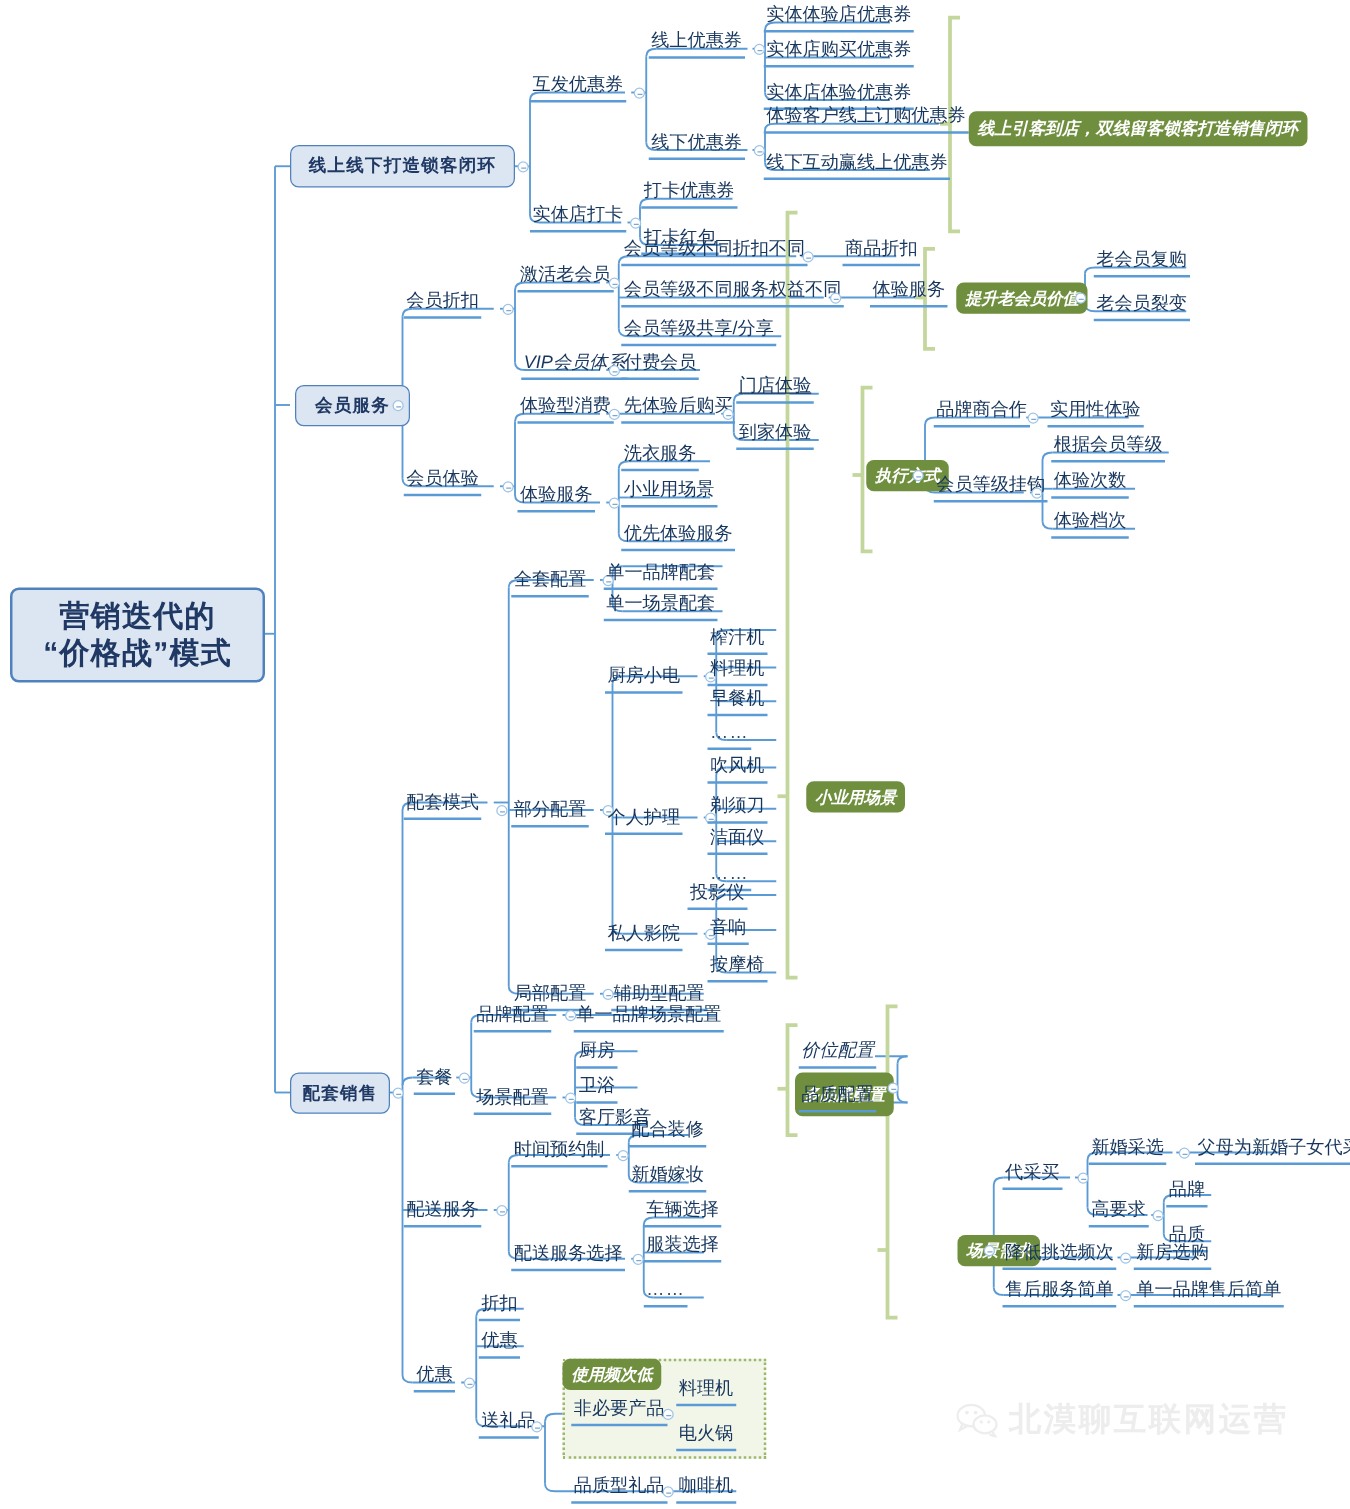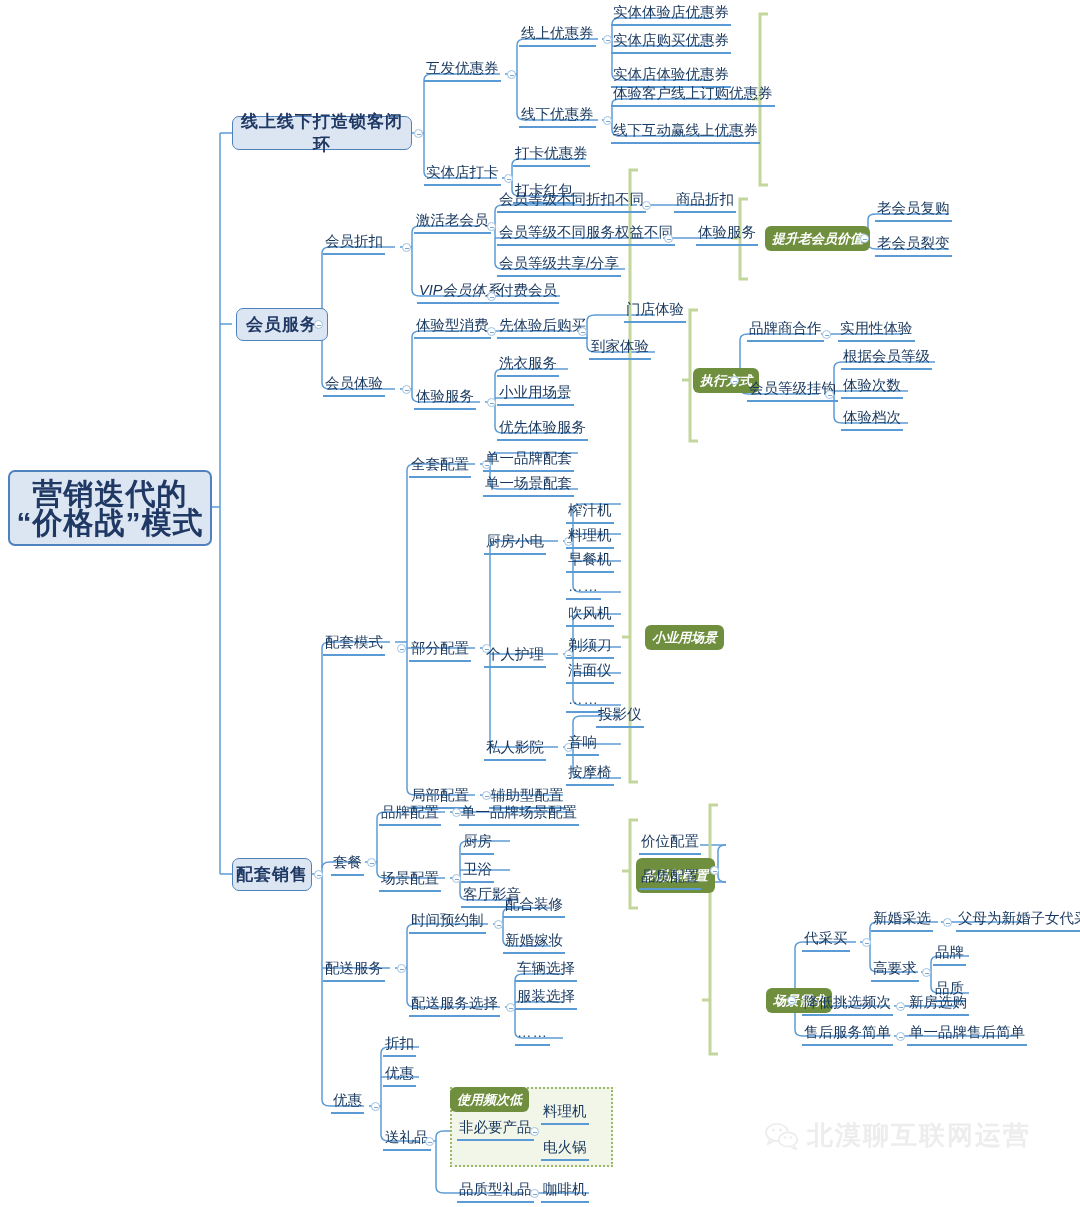--- a/index.html
+++ b/index.html
@@ -8,22 +8,22 @@
   svg.links{position:absolute;left:0;top:0;width:1080px;height:1207px;pointer-events:none;}
   
   .lbl{position:absolute;white-space:nowrap;color:#17365d;font-size:14.5px;line-height:17px;
        padding:0 2px 3px 2px;border-bottom:2px solid #5b9bd5;}
   .lbl.dots{letter-spacing:1px;color:#2e4a6b;}
 
   
   .boxnode{position:absolute;box-sizing:border-box;background:#dce6f2;border:1.6px solid #4f81bd;
            border-radius:7px;color:#1f3864;font-weight:bold;display:flex;align-items:center;
            justify-content:center;text-align:center;}
-  .rootnode{font-size:30px;line-height:29px;letter-spacing:1px;border-width:2px;}
-  .l1node{font-size:17px;letter-spacing:1px;}
+  .rootnode{font-size:24px;line-height:29px;letter-spacing:1px;border-width:2px;}
+  .l1node{font-size:14px;letter-spacing:1px;}
 
   
   .green{position:absolute;box-sizing:border-box;background:#6f8f3f;border-radius:6px;color:#fff;
          font-style:italic;font-weight:bold;font-size:13px;line-height:16px;display:flex;
          align-items:center;justify-content:center;white-space:nowrap;padding:0 7px;}
   .green.big{font-size:13.5px;}
 
   
   .tog{position:absolute;width:9px;height:9px;border:1px solid #9dc3e6;border-radius:50%;
        background:#fff;box-sizing:border-box;}
@@ -379,20 +379,21 @@
 
   <div class="lbl" style="left:611px;top:4px;">实体体验店优惠券</div>
   <div class="lbl" style="left:611px;top:32px;">实体店购买优惠券</div>
   <div class="lbl" style="left:611px;top:66px;">实体店体验优惠券</div>
   <div class="lbl" style="left:611px;top:85px;">体验客户线上订购优惠券</div>
   <div class="lbl" style="left:611px;top:122px;">线下互动赢线上优惠券</div>
 
   <div class="lbl" style="left:513px;top:145px;">打卡优惠券</div>
   <div class="lbl" style="left:513px;top:182px;">打卡红包</div>
 
+  <div class="green big" style="left:775px;top:89px;height:28px;">线上引客到店，双线留客锁客打造销售闭环</div>
 
   <div class="lbl" style="left:323px;top:233px;">会员折扣</div>
   <div class="tog" style="left:402px;top:243px;"></div>
   <div class="lbl" style="left:323px;top:375px;">会员体验</div>
   <div class="tog" style="left:402px;top:385px;"></div>
 
   <div class="lbl" style="left:414px;top:212px;">激活老会员</div>
   <div class="tog" style="left:487px;top:222px;"></div>
   <div class="lbl" style="left:417px;top:282px;font-style:italic;">VIP会员体系</div>
   <div class="tog" style="left:487px;top:292px;"></div>
@@ -408,21 +409,21 @@
 
   <div class="green" style="left:765px;top:226px;height:25px;">提升老会员价值</div>
   <div class="tog" style="left:860px;top:234px;"></div>
   <div class="lbl" style="left:875px;top:200px;">老会员复购</div>
   <div class="lbl" style="left:875px;top:235px;">老会员裂变</div>
 
   <div class="lbl" style="left:414px;top:317px;">体验型消费</div>
   <div class="tog" style="left:487px;top:327px;"></div>
   <div class="lbl" style="left:497px;top:317px;">先体验后购买</div>
   <div class="tog" style="left:578px;top:327px;"></div>
-  <div class="lbl" style="left:624px;top:301px;">门店体验</div>
+  <div class="lbl" style="left:589px;top:301px;text-decoration:underline;">门店体验</div>
   <div class="lbl" style="left:589px;top:338px;">到家体验</div>
 
   <div class="lbl" style="left:414px;top:388px;">体验服务</div>
   <div class="tog" style="left:487px;top:398px;"></div>
   <div class="lbl" style="left:497px;top:355px;">洗衣服务</div>
   <div class="lbl" style="left:497px;top:384px;">小业用场景</div>
   <div class="lbl" style="left:497px;top:419px;">优先体验服务</div>
 
   <div class="green" style="left:693px;top:368px;height:25px;">执行方式</div>
   <div class="tog" style="left:730px;top:376px;"></div>
@@ -461,42 +462,42 @@
 
   <div class="lbl" style="left:484px;top:646px;">个人护理</div>
   <div class="tog" style="left:564px;top:650px;"></div>
   <div class="lbl" style="left:566px;top:605px;">吹风机</div>
   <div class="lbl" style="left:566px;top:637px;">剃须刀</div>
   <div class="lbl" style="left:566px;top:662px;">洁面仪</div>
   <div class="lbl dots" style="left:566px;top:691px;">……</div>
 
   <div class="lbl" style="left:484px;top:739px;">私人影院</div>
   <div class="tog" style="left:564px;top:743px;"></div>
-  <div class="lbl" style="left:596px;top:706px;text-align:center;">投影仪</div>
+  <div class="lbl" style="left:550px;top:706px;text-align:center;">投影仪</div>
   <div class="lbl" style="left:566px;top:734px;">音响</div>
   <div class="lbl" style="left:566px;top:764px;">按摩椅</div>
 
   <div class="green" style="left:645px;top:625px;height:25px;">小业用场景</div>
 
   <div class="lbl" style="left:409px;top:787px;">局部配置</div>
   <div class="tog" style="left:482px;top:791px;"></div>
   <div class="lbl" style="left:489px;top:787px;">辅助型配置</div>
 
   <div class="lbl" style="left:379px;top:804px;">品牌配置</div>
   <div class="tog" style="left:452px;top:808px;"></div>
   <div class="lbl" style="left:459px;top:804px;">单一品牌场景配置</div>
   <div class="lbl" style="left:379px;top:870px;">场景配置</div>
   <div class="tog" style="left:452px;top:874px;"></div>
   <div class="lbl" style="left:461px;top:833px;">厨房</div>
   <div class="lbl" style="left:461px;top:861px;">卫浴</div>
   <div class="lbl" style="left:461px;top:886px;">客厅影音</div>
 
   <div class="green" style="left:636px;top:858px;height:35px;">多品牌配置</div>
   <div class="tog" style="left:710px;top:866px;"></div>
-  <div class="lbl" style="left:639px;top:833px;">价位配置</div>
+  <div class="lbl" style="left:639px;top:833px;font-style:italic;">价位配置</div>
   <div class="lbl" style="left:639px;top:868px;">品质配置</div>
 
   <div class="lbl" style="left:409px;top:912px;">时间预约制</div>
   <div class="tog" style="left:494px;top:920px;"></div>
   <div class="lbl" style="left:503px;top:896px;">配合装修</div>
   <div class="lbl" style="left:503px;top:932px;">新婚嫁妆</div>
 
   <div class="lbl" style="left:409px;top:995px;">配送服务选择</div>
   <div class="tog" style="left:506px;top:1003px;"></div>
   <div class="lbl" style="left:515px;top:960px;">车辆选择</div>

